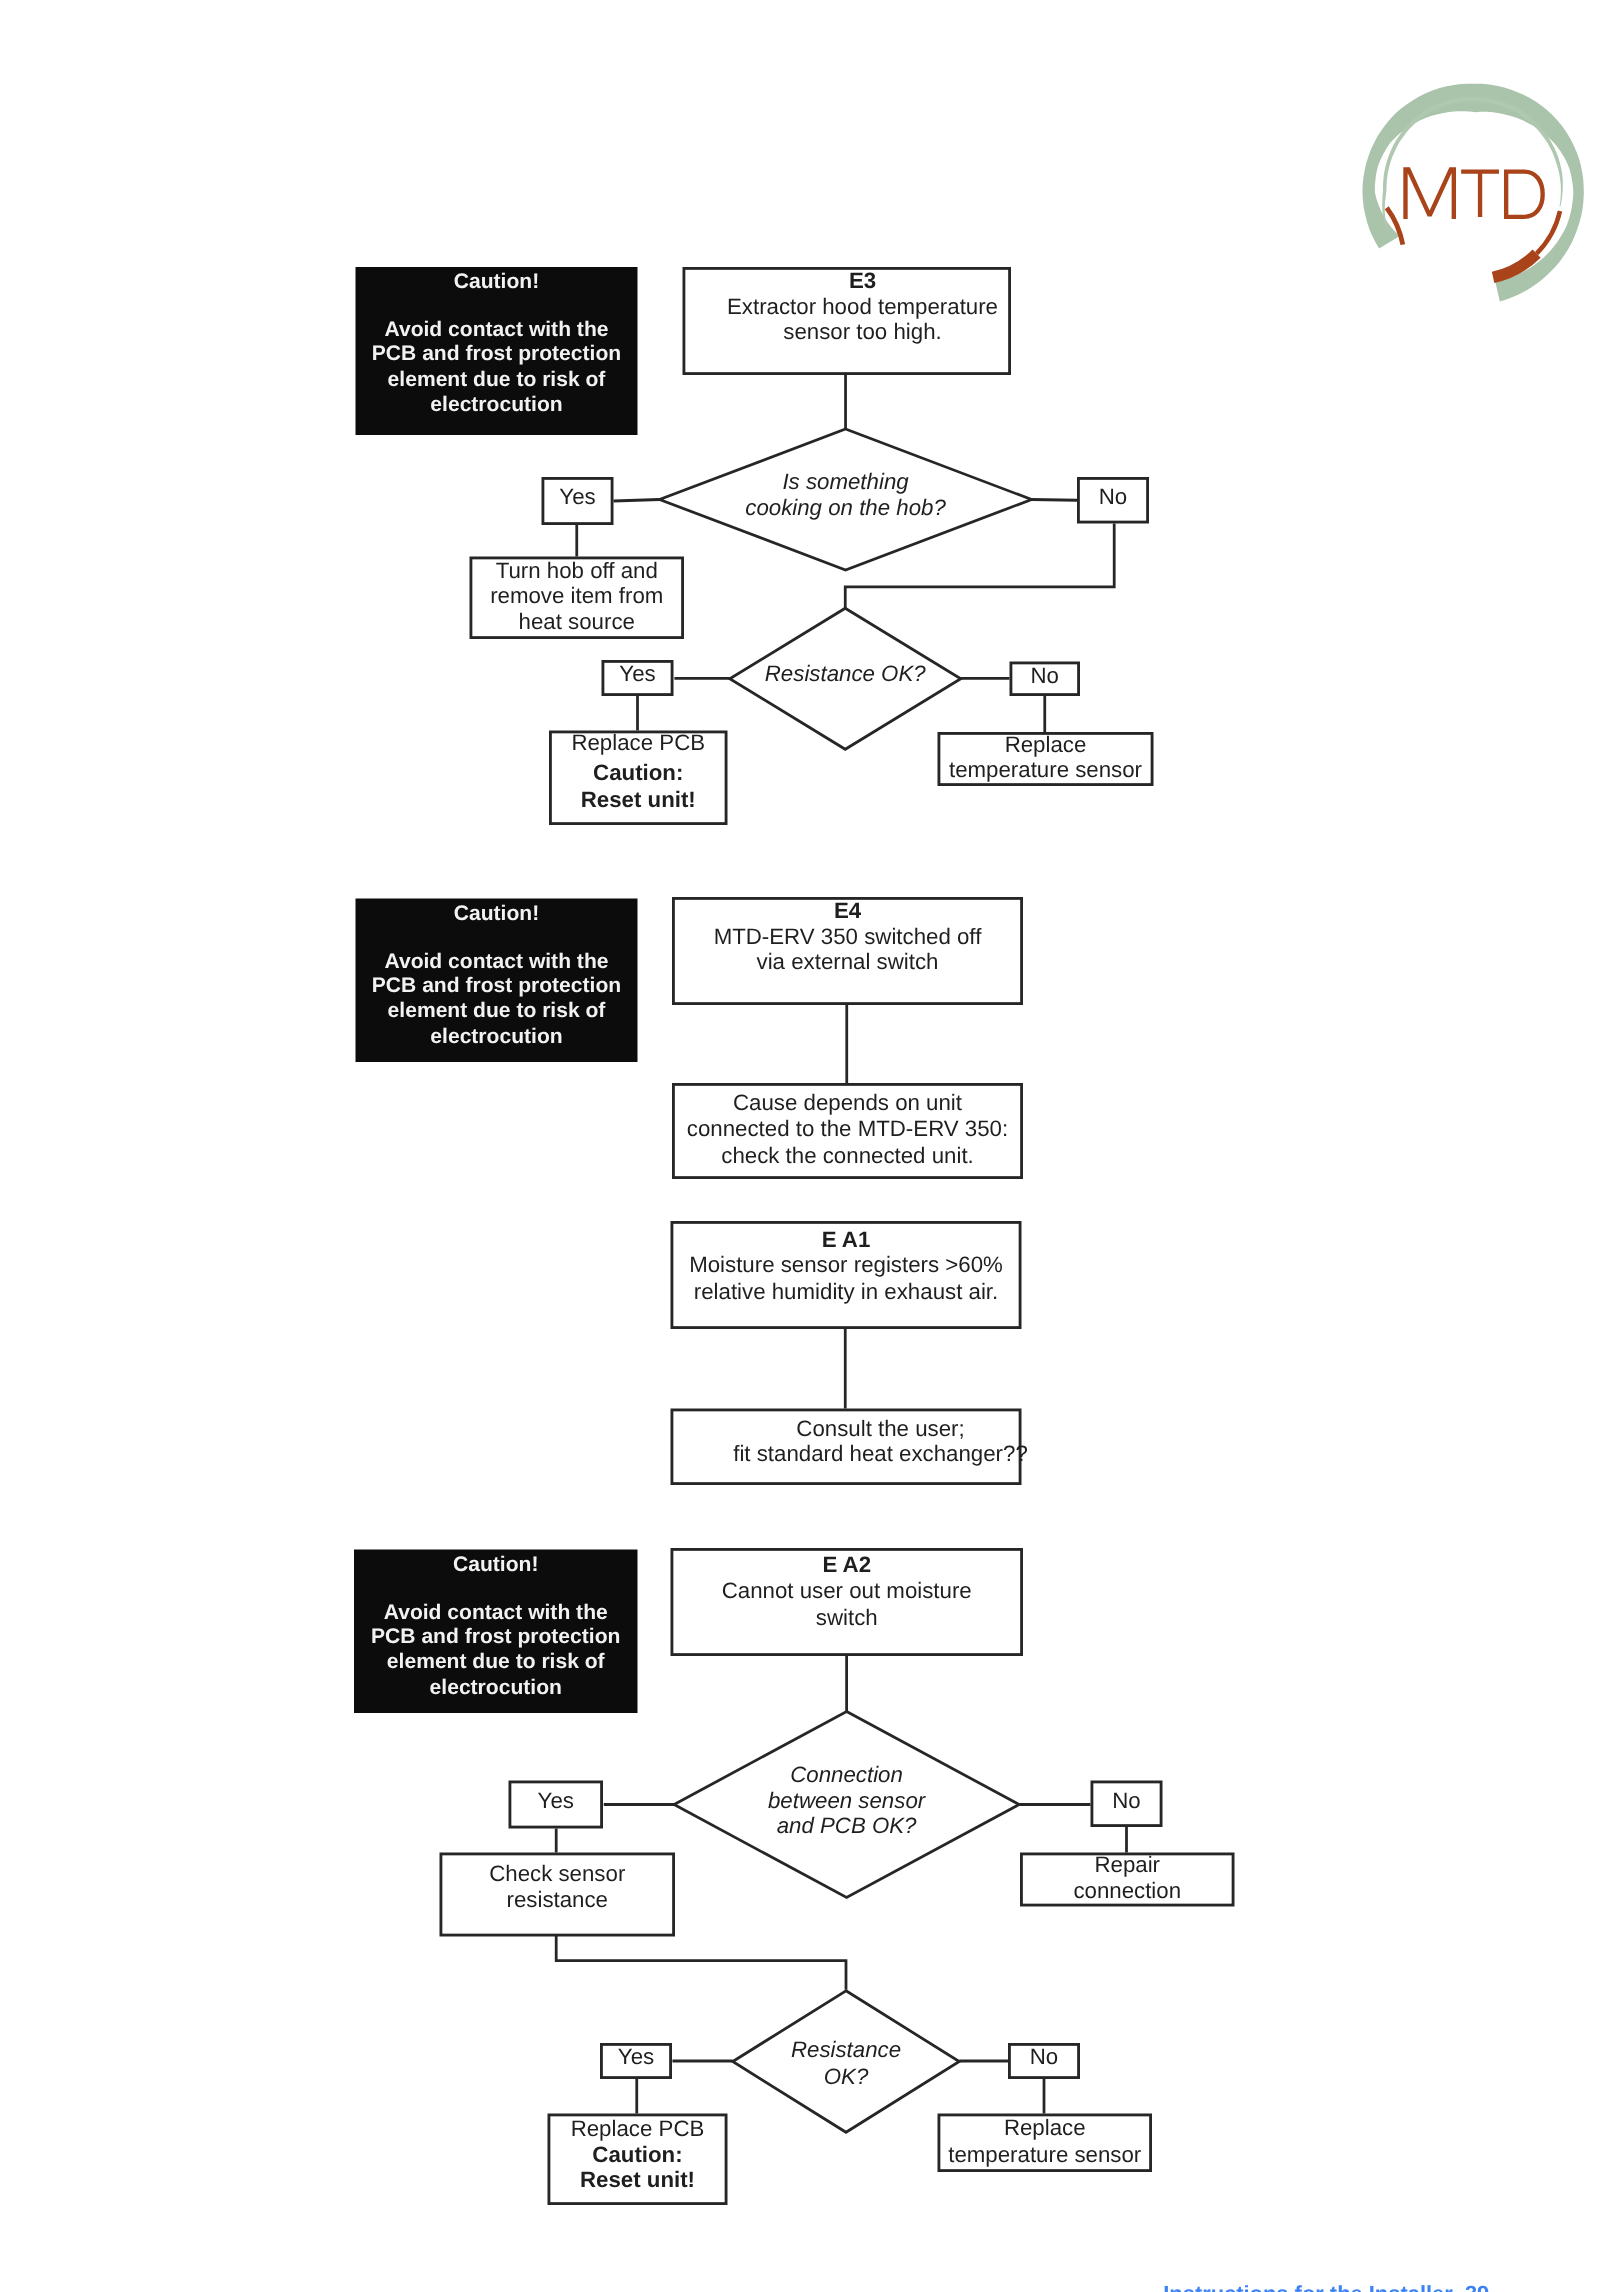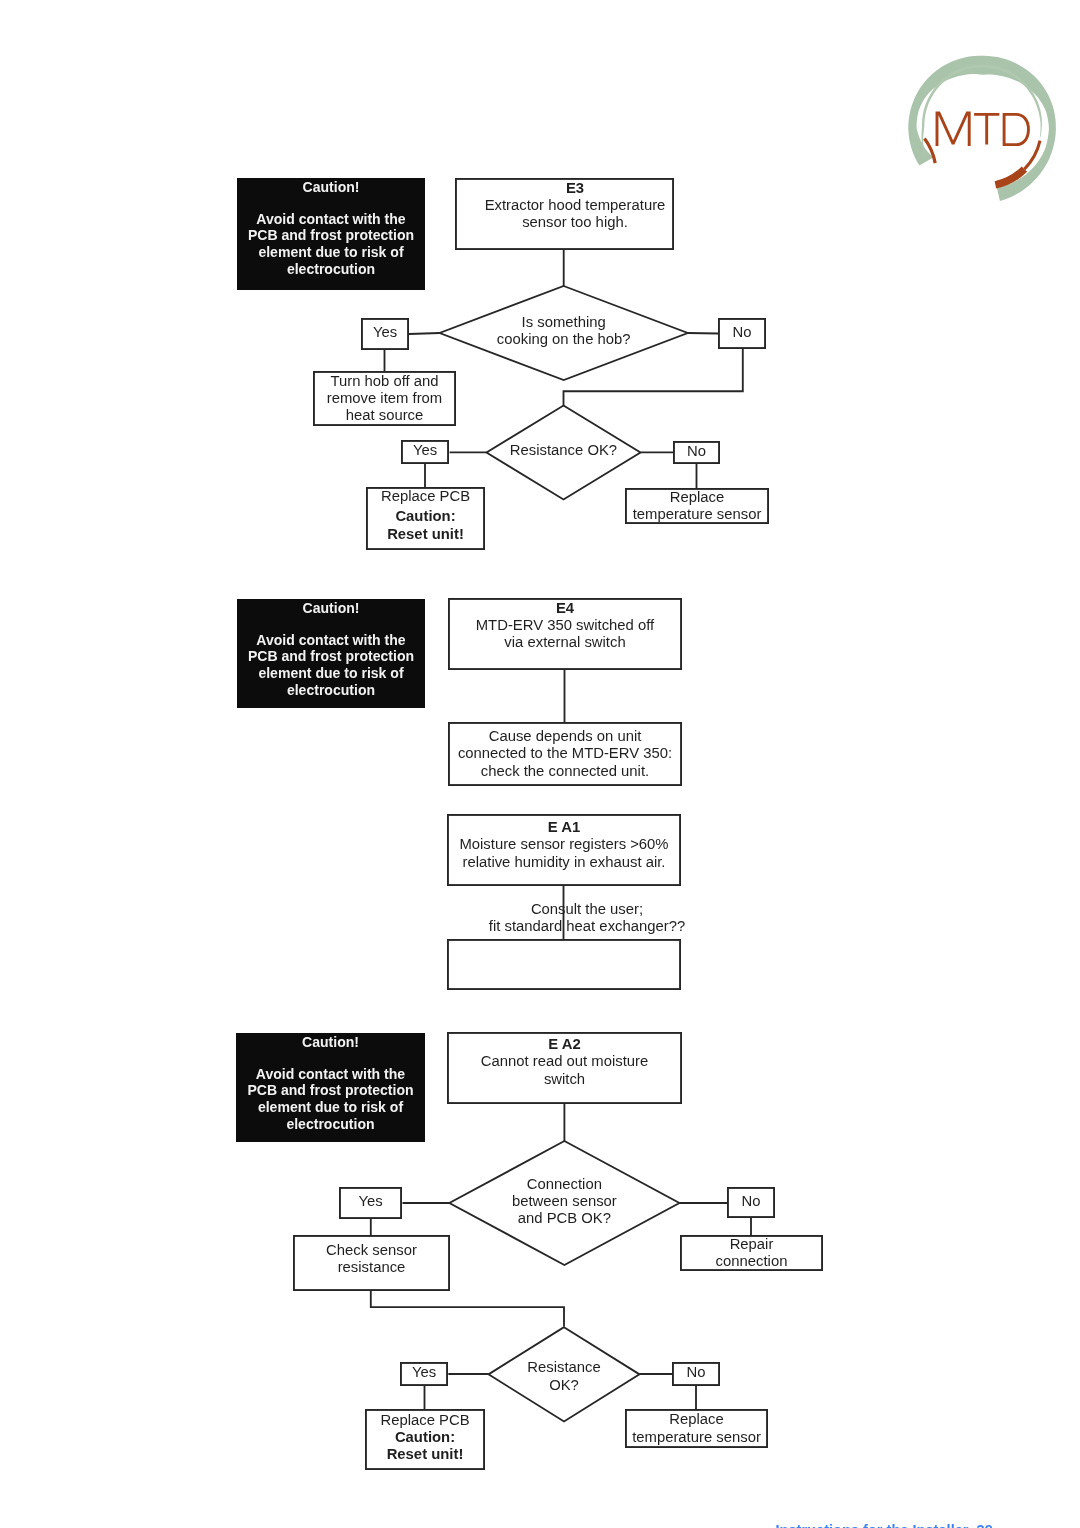--- a/index.html
+++ b/index.html
@@ -13,21 +13,21 @@
   .box .ttl{font-weight:bold;}
   .box .bold{font-weight:bold;}
   .box .boldgrp{margin-top:3.6px;}
   .lbl{position:absolute;box-sizing:border-box;border:0 none;background:transparent;
        display:flex;align-items:center;justify-content:center;font-size:14.85px;line-height:16px;padding-bottom:4px;}
   .caution{position:absolute;box-sizing:border-box;background:#0c0c0c;color:#f2f2f2;
        font-size:14.05px;line-height:16.72px;text-align:center;font-weight:bold;
        padding-top:0.9px;}
   .caution .c-body{padding-top:15.1px;}
   .dtext{position:absolute;display:flex;flex-direction:column;align-items:center;justify-content:center;
-       font-size:14.85px;line-height:17.2px;text-align:center;}
+       font-size:14.85px;line-height:17.2px;text-align:center;font-style:italic;}
   svg.lines{position:absolute;left:0;top:0;width:1080px;height:1528px;overflow:visible;pointer-events:none;}
   #footer{position:absolute;font-weight:bold;font-size:14.6px;color:#3b82f6;white-space:pre;}
 </style>
 </head>
 <body>
 
 <div id="page">
 
 <svg class="lines" viewBox="0 0 1080 1528">
   <path d="M 919.4 120.6 L 916.9 116.4 L 914.7 112.0 L 912.8 107.5 L 911.3 102.8 L 910.1 98.0 L 909.1 93.2 L 908.6 88.3 L 908.3 83.4 L 908.4 78.4 L 908.9 73.5 L 909.7 68.6 L 910.8 63.8 L 912.3 59.1 L 914.0 54.5 L 916.1 50.1 L 918.4 45.7 L 921.1 41.6 L 924.0 37.7 L 927.2 33.9 L 930.6 30.4 L 934.3 27.2 L 938.2 24.3 L 942.2 21.6 L 946.4 19.2 L 950.8 17.0 L 955.3 15.2 L 959.8 13.7 L 964.5 12.5 L 969.2 11.6 L 974.0 11.0 L 978.7 10.8 L 983.5 10.8 L 988.2 10.9 L 993.0 11.4 L 997.7 12.1 L 1002.3 13.2 L 1006.9 14.6 L 1011.3 16.3 L 1015.7 18.2 L 1019.9 20.4 L 1024.0 22.9 L 1028.0 25.7 L 1031.7 28.7 L 1035.2 32.0 L 1038.5 35.5 L 1041.5 39.2 L 1044.3 43.2 L 1046.8 47.3 L 1049.0 51.6 L 1050.9 56.0 L 1052.6 60.5 L 1053.9 65.2 L 1054.8 69.9 L 1055.5 74.7 L 1055.8 79.5 L 1055.9 84.3 L 1055.6 89.1 L 1055.1 93.9 L 1054.2 98.6 L 1053.0 103.3 L 1051.5 107.9 L 1049.8 112.4 L 1047.8 116.8 L 1045.4 121.1 L 1042.8 125.1 L 1040.0 129.1 L 1036.9 132.8 L 1033.5 136.3 L 1030.0 139.7 L 1026.2 142.8 L 1022.3 145.7 L 1018.1 148.3 L 1013.8 150.7 L 1009.3 152.7 L 1004.7 154.5 L 999.9 156.0 L 996.9 142.8 L 1000.9 141.9 L 1004.8 140.7 L 1008.6 139.3 L 1012.4 137.7 L 1016.1 135.8 L 1019.7 133.8 L 1023.2 131.5 L 1026.5 128.9 L 1029.7 126.1 L 1032.7 123.1 L 1035.5 119.9 L 1038.1 116.5 L 1040.4 112.9 L 1042.6 109.2 L 1044.5 105.3 L 1045.9 101.2 L 1047.1 97.0 L 1047.9 92.8 L 1048.5 88.5 L 1048.9 84.2 L 1048.7 79.8 L 1048.1 75.5 L 1047.3 71.3 L 1046.2 67.1 L 1044.5 63.1 L 1042.5 59.3 L 1040.2 55.7 L 1037.8 52.3 L 1035.0 49.2 L 1032.0 46.3 L 1028.9 43.6 L 1025.7 41.3 L 1022.4 39.0 L 1019.0 37.1 L 1015.5 35.4 L 1011.9 33.9 L 1008.4 32.7 L 1004.7 31.7 L 1001.2 30.9 L 997.6 30.2 L 994.0 29.7 L 990.4 29.5 L 986.9 29.5 L 983.4 29.8 L 979.8 29.4 L 976.2 29.1 L 972.6 29.1 L 968.9 29.3 L 965.2 29.8 L 961.6 30.5 L 957.8 31.3 L 954.0 32.4 L 950.3 33.7 L 946.6 35.3 L 943.0 37.1 L 939.5 39.3 L 936.0 41.7 L 932.7 44.3 L 929.6 47.3 L 926.7 50.4 L 924.3 54.0 L 922.1 57.8 L 920.2 61.8 L 918.6 65.9 L 917.6 70.2 L 917.0 74.5 L 916.6 78.9 L 916.6 83.3 L 917.7 87.6 L 919.1 91.8 L 920.8 95.8 L 922.8 99.6 L 925.0 103.2 L 927.5 106.5 L 930.3 109.6 L 933.2 112.4 Z" fill="#a9c4ab" stroke="none"></path>
@@ -167,27 +167,27 @@
       <div>Cause depends on unit</div>
       <div>connected to the MTD-ERV 350:</div>
       <div>check the connected unit.</div>
     </div>
 <div class="box" style="left:447px;top:769px;width:234px;height:72px;padding-top:7px;">
       <div class="ttl">E A1</div>
       <div>Moisture sensor registers &gt;60%</div>
       <div>relative humidity in exhaust air.</div>
       <div class="spacer">&nbsp;</div>
     </div>
-<div class="box" style="left:447px;top:850px;width:280px;height:51px;padding-bottom:4.6px;">
+<div class="box" style="left:447px;top:894px;width:280px;height:51px;padding-bottom:4.6px;">
       <div>Consult the user;</div>
       <div>fit standard heat exchanger??</div>
     </div>
 <div class="box" style="left:447px;top:987px;width:235px;height:72px;padding-top:5px;">
       <div class="ttl">E A2</div>
-      <div>Cannot read out moisture</div>
+      <div>Cannot user out moisture</div>
       <div>switch</div>
       <div class="spacer">&nbsp;</div>
     </div>
 <div class="lbl" style="left:339px;top:1142px;width:63px;height:32px;">
       <div>Yes</div>
     </div>
 <div class="lbl" style="left:727px;top:1142px;width:48px;height:31px;">
       <div>No</div>
     </div>
 <div class="box" style="left:293px;top:1190px;width:157px;height:56px;padding-bottom:7.6px;">

